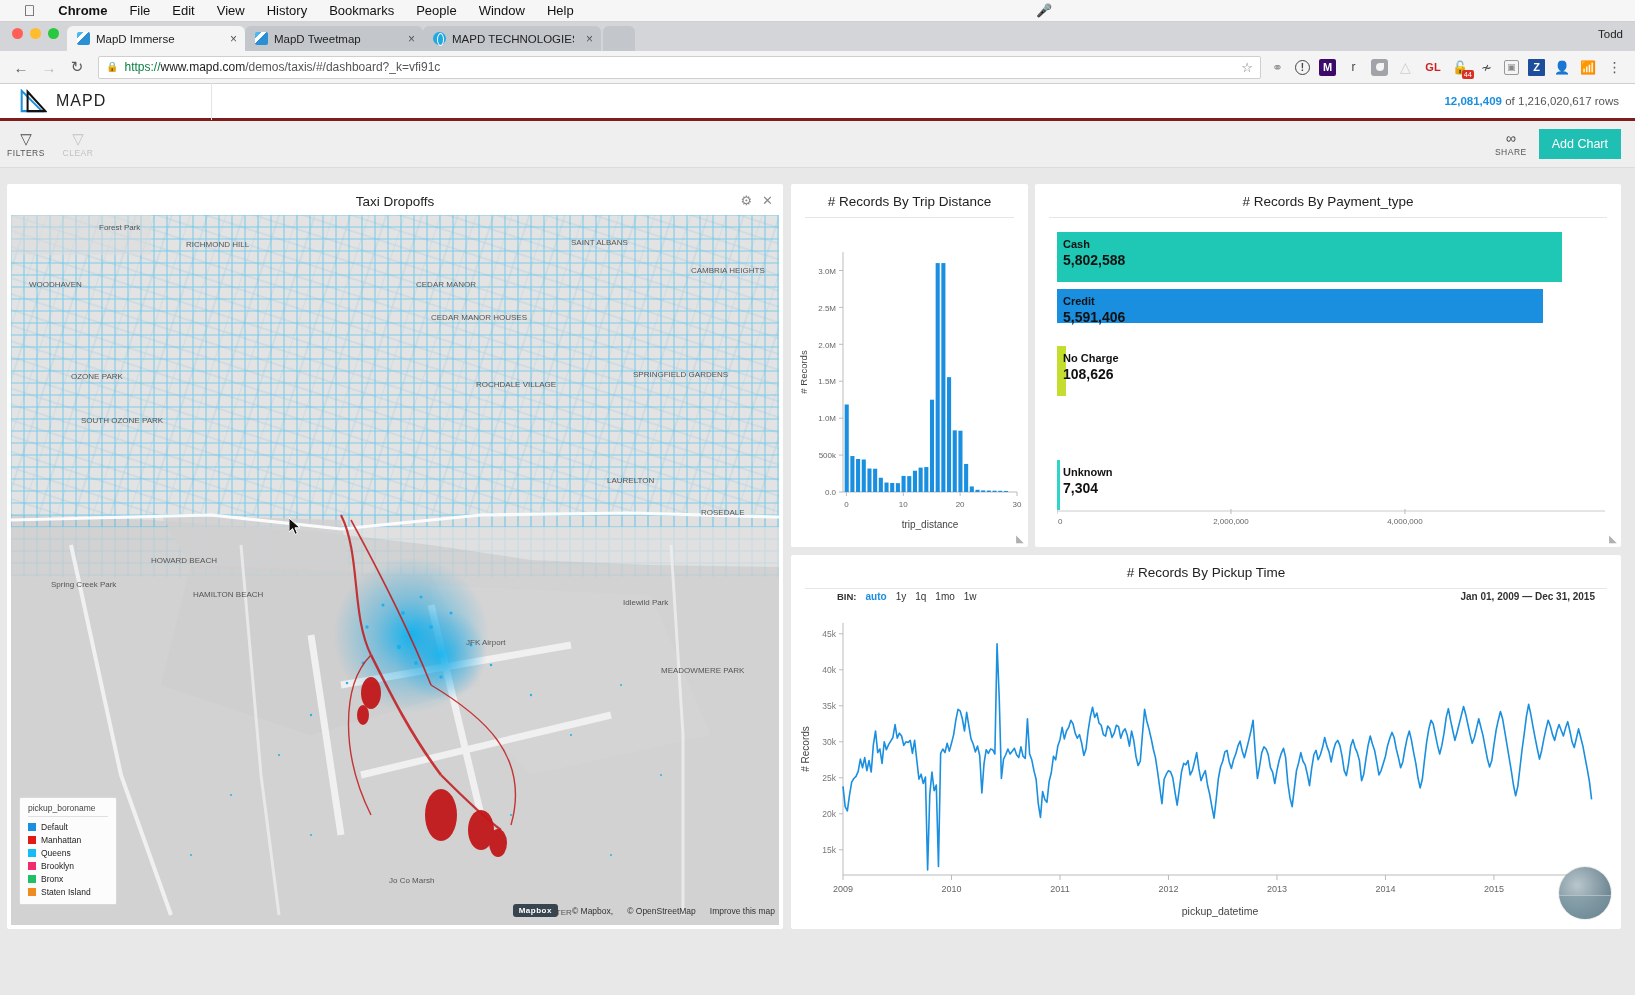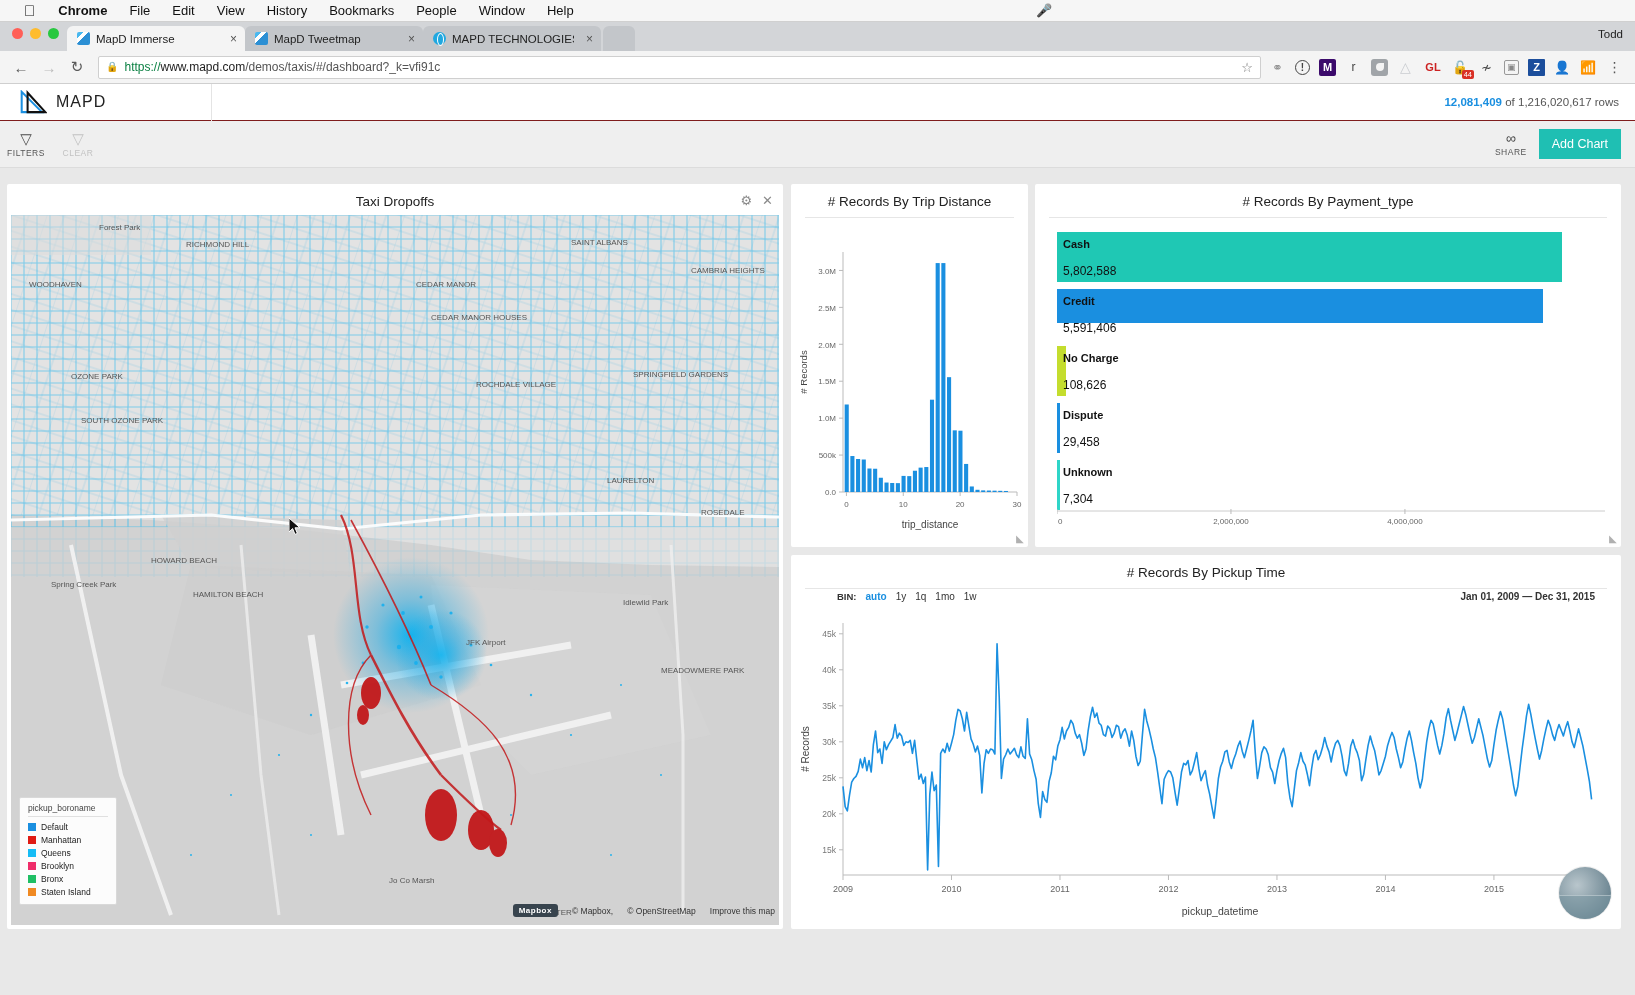--- a/index.html
+++ b/index.html
@@ -81,21 +81,21 @@
   .ext.layers { color: #444; font-size: 13px; }
   .ext.boxb { border: 1.5px solid #999; border-radius: 2px; color: #888; font-size: 9px; width: 15px; height: 15px; }
   .ext.z { background: #1c4e9c; color: #fff; font-weight: bold; font-size: 11px; border-radius: 1px; }
   .ext.user { color: #2f6fb8; font-size: 13px; }
   .ext.cast { color: #555; font-size: 13px; }
   .ext.kebab { color: #555; font-size: 14px; letter-spacing: 0; }
 
   
   .mapd-head {
     height: 37px; background: #fff; display: flex; align-items: center;
-    border-bottom: 1px solid #7f1d1d;
+    border-bottom: 3px solid #7f1d1d;
   }
   .brand { width: 212px; height: 37px; display: flex; align-items: center; gap: 9px;
            padding-left: 20px; border-right: 1px solid #e4e4e4; }
   .brand .logo { width: 27px; height: 24px; }
   .brand .bname { font-size: 16px; color: #222; letter-spacing: 1px; }
   .rowcount { margin-left: auto; padding-right: 16px; font-size: 11.5px; color: #555; }
   .rowcount b { color: #1a8fe0; }
 
   
   .dash-bar {
@@ -163,21 +163,21 @@
   .globe-widget { position: absolute; right: 10px; bottom: 10px; width: 52px; height: 52px;
                   border-radius: 50%; background: radial-gradient(circle at 35% 35%, #b9c6cc, #6f8894 70%, #58707c);
                   box-shadow: 0 0 0 1px rgba(0,0,0,.07); overflow: hidden; }
   .globe-widget::after { content:""; position:absolute; left:0; bottom:0; width:100%; height:45%;
                          background: rgba(120,150,160,.55); border-top: 1px solid rgba(255,255,255,.35); }
 
   .bar-row { position: absolute; left: 0; }
   .bar-rect { position: absolute; left: 0; top: 0; height: 100%; }
   .bar-txt { position: absolute; left: 6px; top: 6px; }
   .bar-name { font-size: 11px; font-weight: bold; color: #111; }
-  .bar-val { font-size: 12px; color: #111; margin-top: 14px; }
+  .bar-val { font-size: 14px; color: #111; margin-top: 2px; font-weight: bold; }
 </style>
 </head>
 <body>
 
 <div class="mac-menubar">
   <span class="apple"></span>
   <span class="mi bold">Chrome</span>
   <span class="mi">File</span>
   <span class="mi">Edit</span>
   <span class="mi">View</span>
@@ -517,27 +517,20 @@
             <div class="bar-val">5,591,406</div>
           </div>
         </div>
         <div class="bar-row" style="top: 114px; height: 50px; width: 548px;">
           <div class="bar-rect" style="width: 9.44874px; background: rgb(196, 221, 46);"></div>
           <div class="bar-txt">
             <div class="bar-name">No Charge</div>
             <div class="bar-val">108,626</div>
           </div>
         </div>
-        <div class="bar-row" style="top: 171px; height: 50px; width: 548px;">
-          <div class="bar-rect" style="width: 3px; background: rgb(26, 143, 224);"></div>
-          <div class="bar-txt">
-            <div class="bar-name">Dispute</div>
-            <div class="bar-val">29,458</div>
-          </div>
-        </div>
         <div class="bar-row" style="top: 228px; height: 50px; width: 548px;">
           <div class="bar-rect" style="width: 3px; background: rgb(47, 213, 200);"></div>
           <div class="bar-txt">
             <div class="bar-name">Unknown</div>
             <div class="bar-val">7,304</div>
           </div>
         </div>
       </div>
     <svg id="pay-axis" viewBox="0 0 548 24" style="position:absolute;left:22px;bottom:14px;width:548px;height:24px">
         <line x1="0" y1="2" x2="548" y2="2" stroke="#ccc" stroke-width="1"></line>

